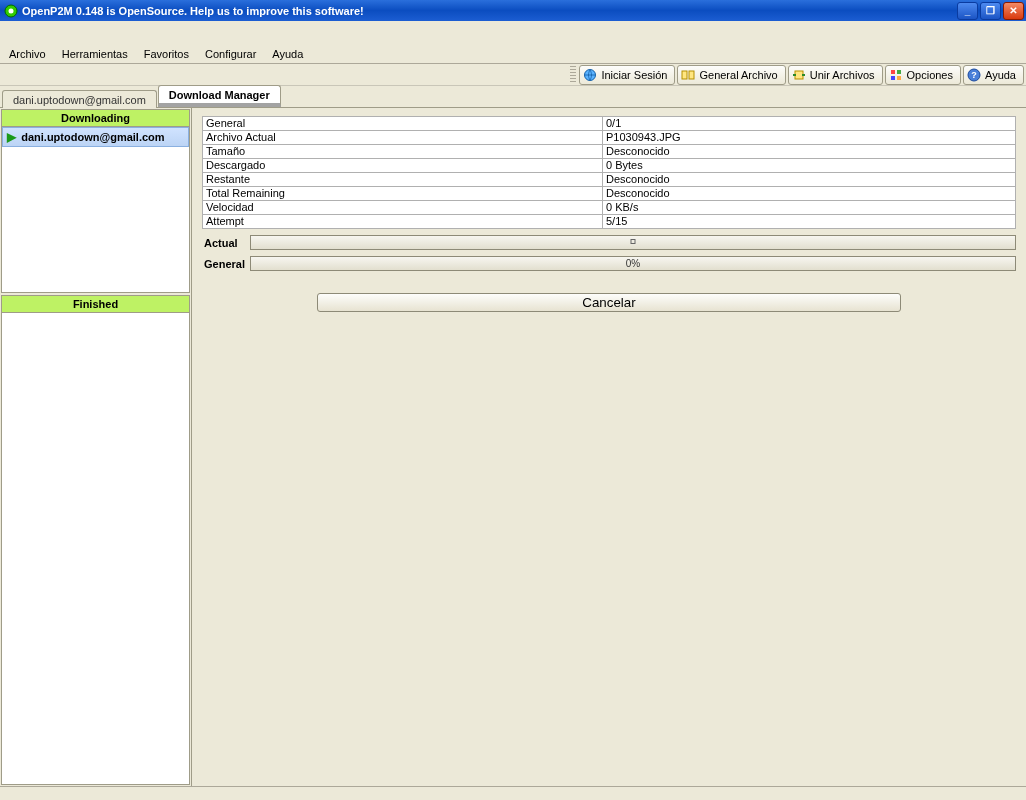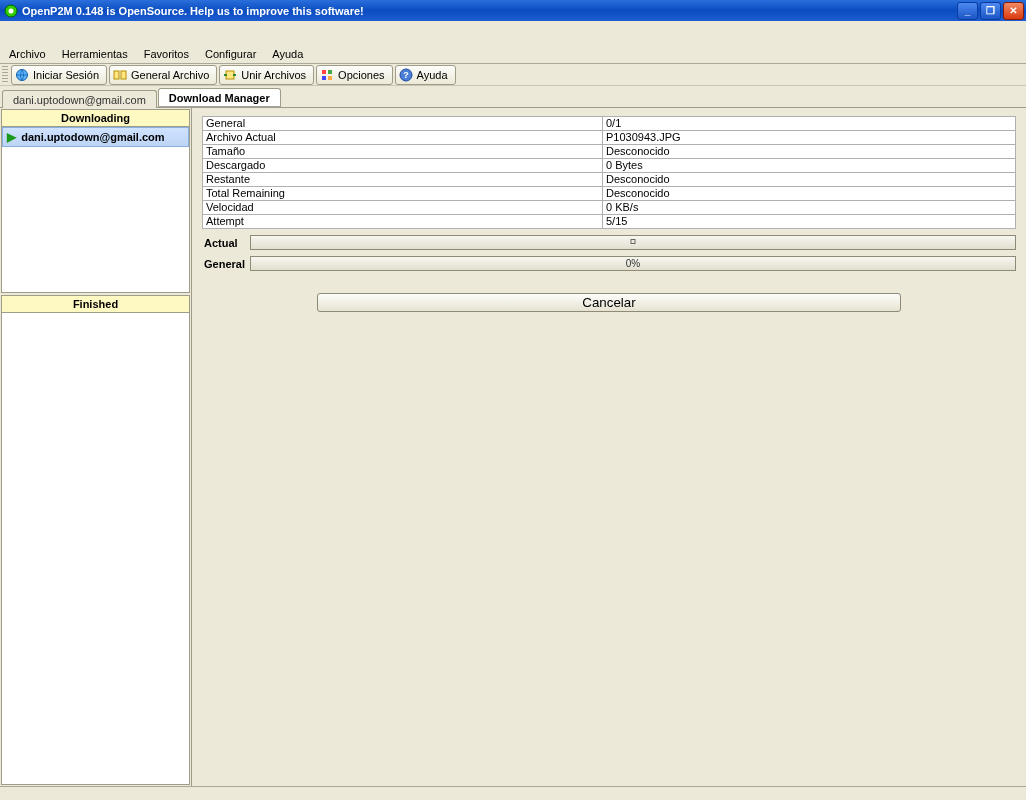--- a/index.html
+++ b/index.html
@@ -58,20 +58,21 @@
   cursor: default;
 }
 .toolbar {
   height: 22px;
   background: #ece9d8;
   display: flex;
   align-items: center;
   padding: 1px 2px;
   gap: 2px;
   border-bottom: 1px solid #c9c6b8;
+  justify-content: flex-end;
 }
 .tool-grip {
   width: 6px; height: 18px;
   background: repeating-linear-gradient(to bottom, #aca899 0 1px, transparent 1px 3px);
   margin-right: 1px;
 }
 .tool-btn {
   height: 20px;
   border: 1px solid #9f9c88;
   background: linear-gradient(to bottom,#fdfdfb,#ece9d8);
@@ -99,21 +100,21 @@
   padding: 3px 10px 2px 10px;
   margin-right: 1px;
   border-top-left-radius: 3px;
   border-top-right-radius: 3px;
   position: relative;
   top: 1px;
   cursor: default;
 }
 .tab.active {
   background: #fff;
-  border-bottom: 1px solid #a3a3a3;
+  border-bottom: 4px solid #a3a3a3;
   font-weight: bold;
   top: 0;
 }
 .tab.inactive { color: #333; }
 .content {
   flex: 1;
   display: flex;
   background: #ece9d8;
   border-top: 1px solid #9f9c88;
   overflow: hidden;
@@ -128,21 +129,21 @@
   border: 1px solid #9f9c88;
   background: #fff;
   margin: 1px;
   display: flex;
   flex-direction: column;
 }
 .panel.downloading { height: 184px; }
 .panel.finished { flex: 1; }
 .panel-header {
   text-align: center;
-  background: #fef9c3;
+  background: #bef264;
   border-bottom: 1px solid #9f9c88;
   padding: 2px 0;
   font-weight: bold;
 }
 .panel-body { flex: 1; overflow: auto; }
 .dl-item {
   display: flex;
   align-items: center;
   background: linear-gradient(to bottom,#d0e3ff,#bcd4f5);
   border: 1px solid #8ab0e0;

